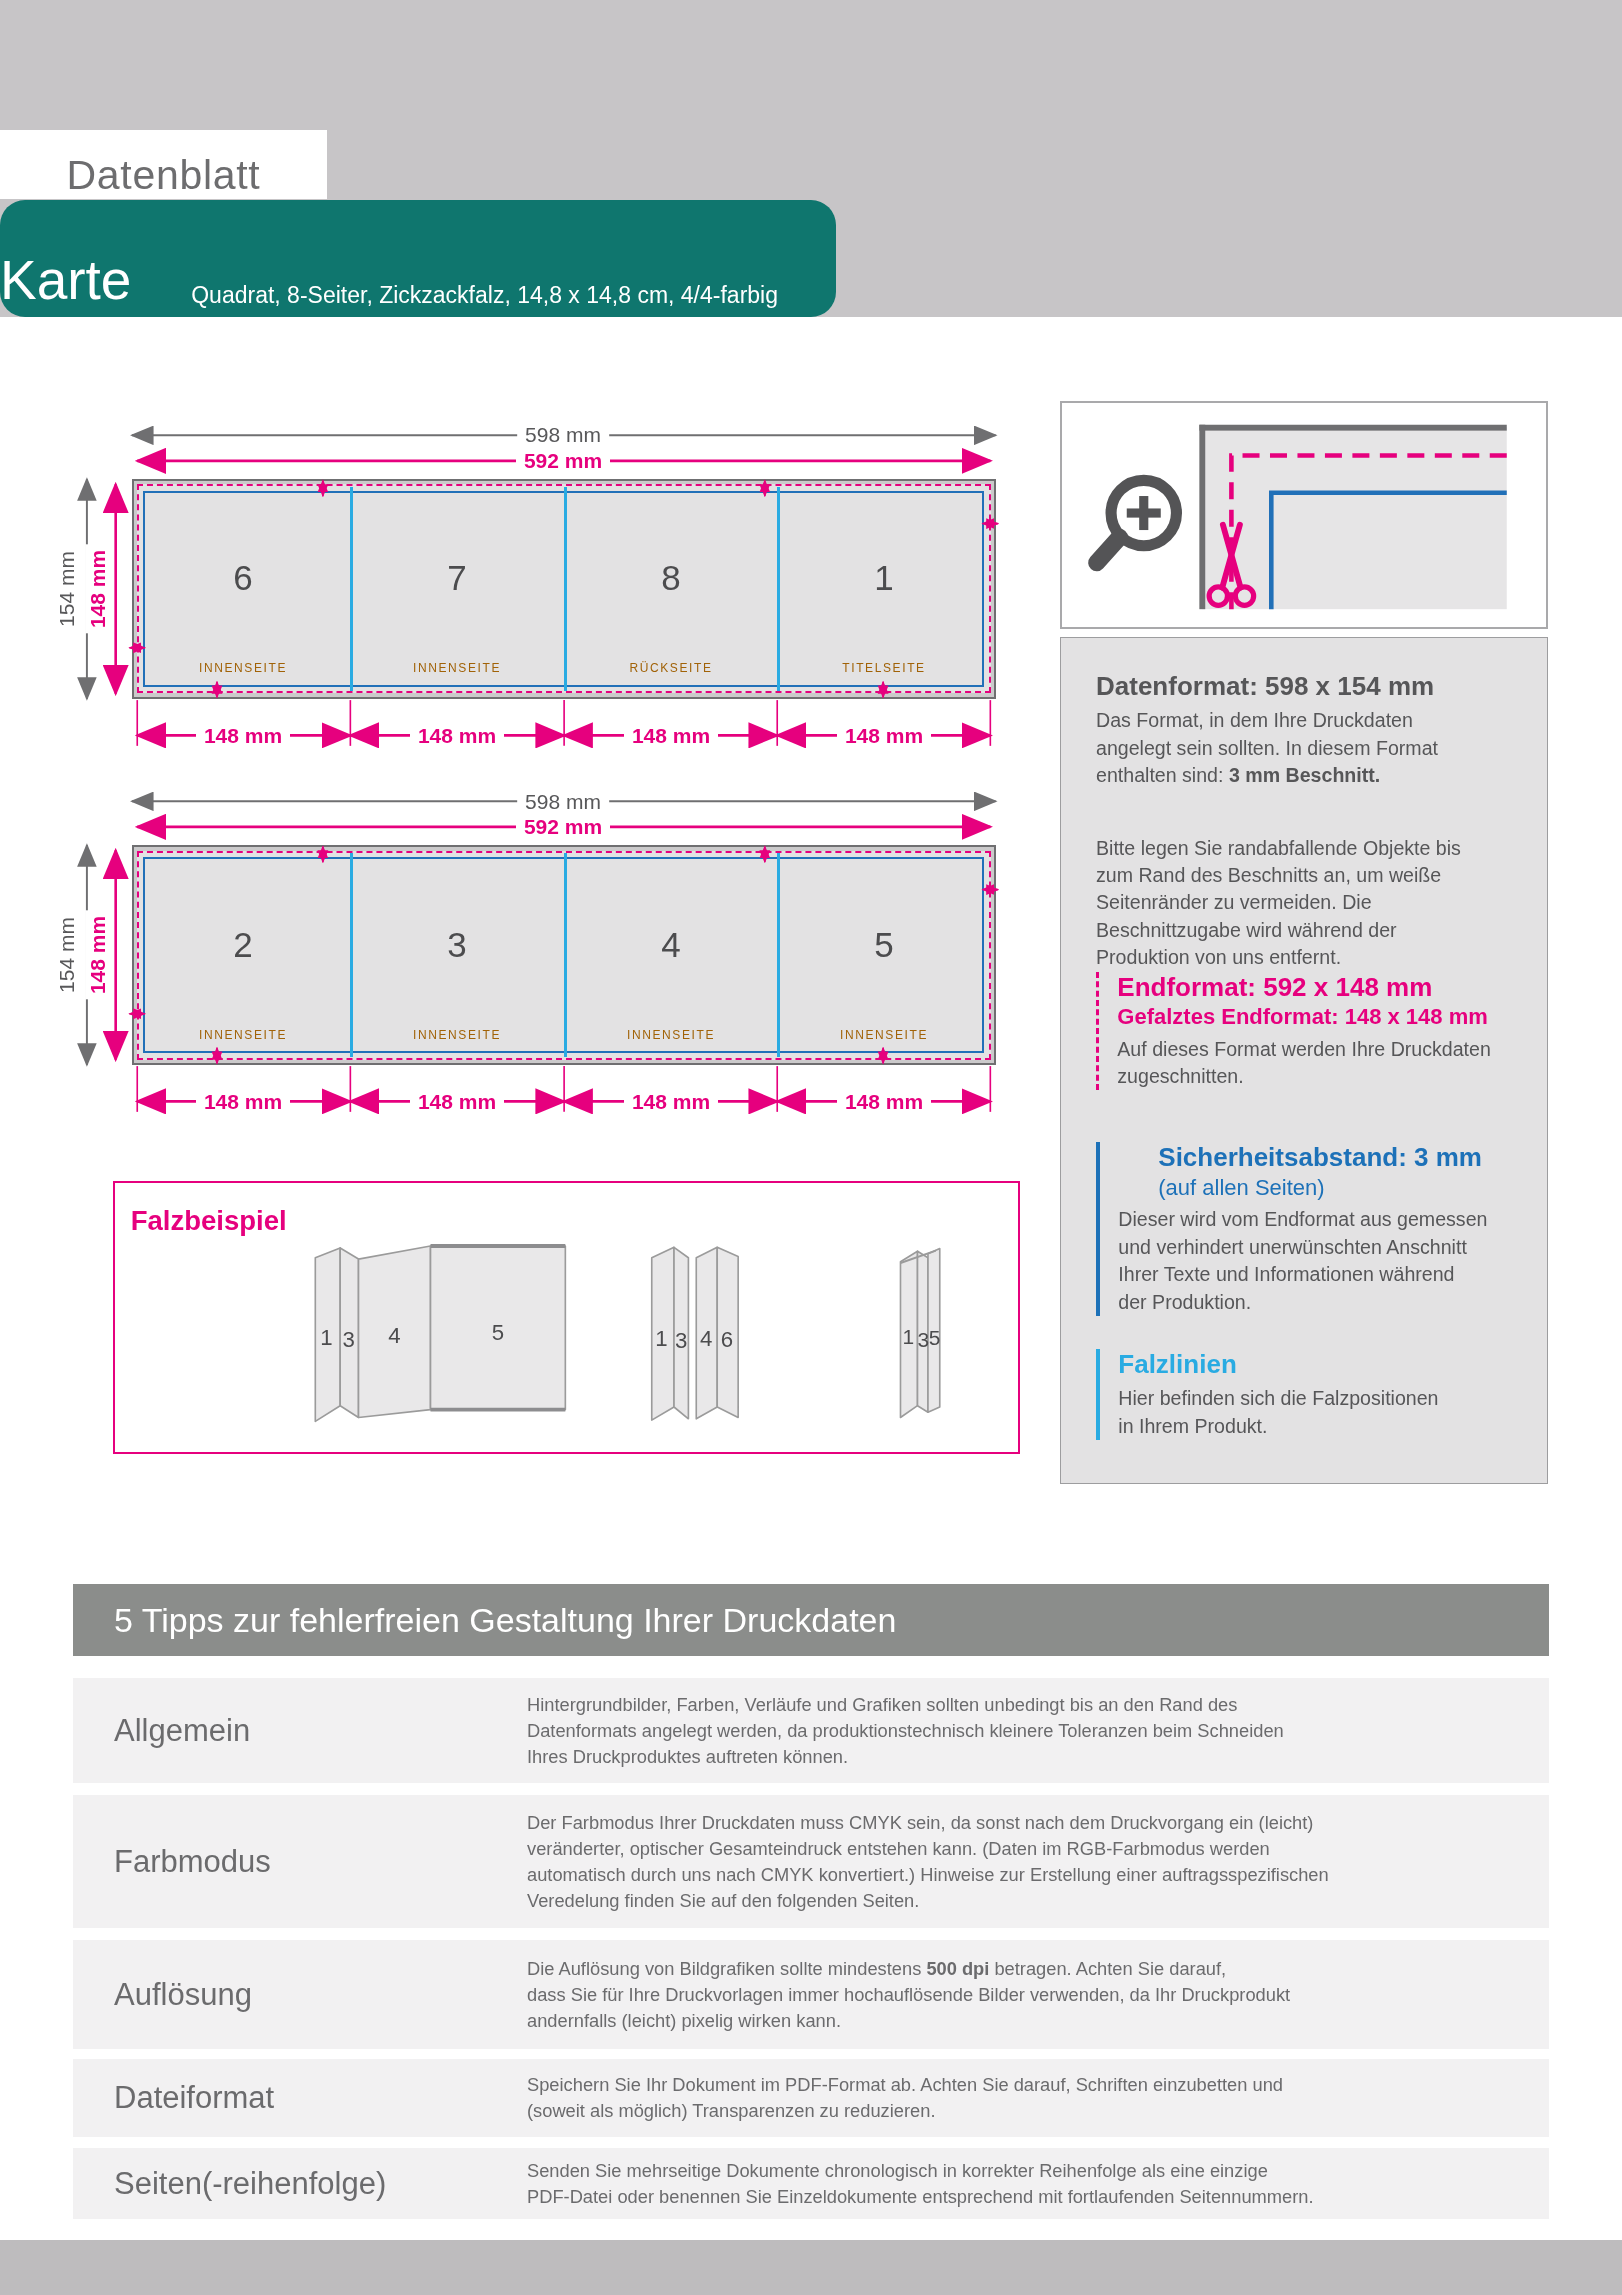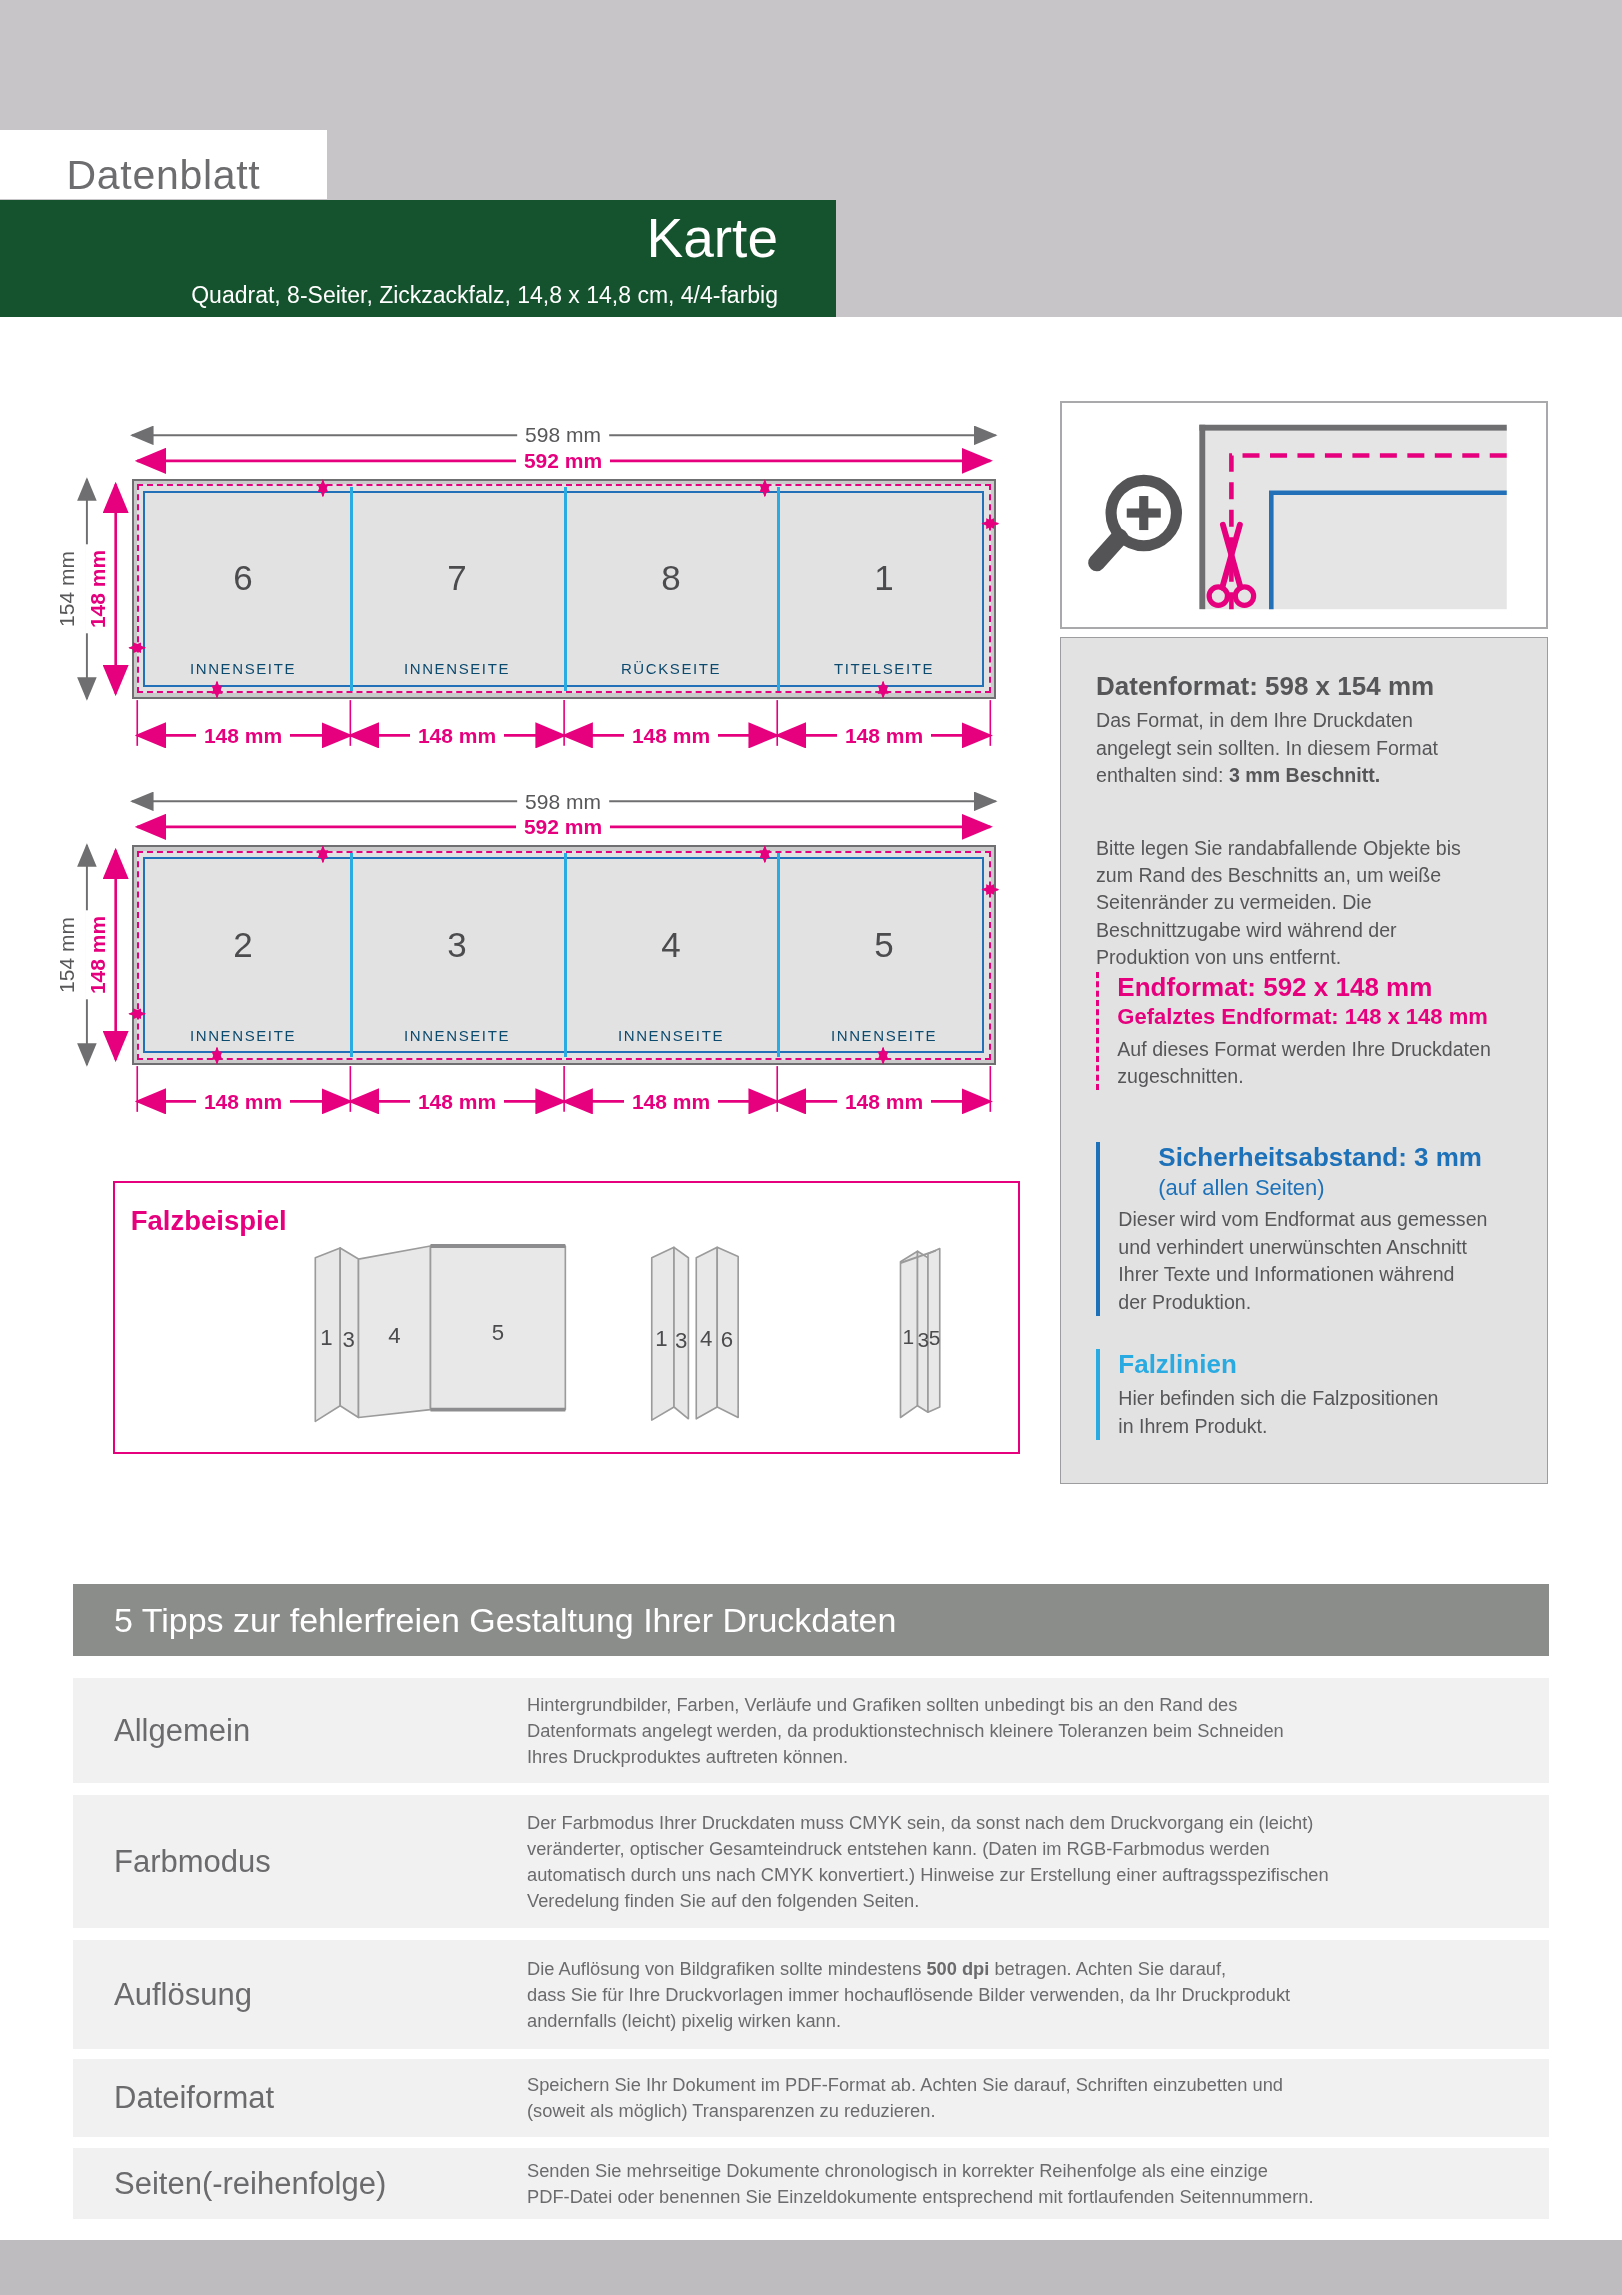--- a/index.html
+++ b/index.html
@@ -12,34 +12,34 @@
   .abs { position:absolute; }
 
   
   #band-top { left:0; top:0; width:1623px; height:317px; background:#c7c5c7; }
   #datenblatt-box {
     left:0; top:130px; width:327px; height:69px; background:#ffffff;
     display:flex; align-items:flex-end; justify-content:center;
     font-size:41px; color:#6d6d6f; letter-spacing:0.7px;
   }
   #product-bar {
-    left:0; top:200px; width:836px; height:117px; background:#14532d;
-    display:flex; flex-direction:column; justify-content:space-between;
-    align-items:flex-end; padding:10.5px 58px 9.2px 0; color:#ffffff;
+    left:0; top:200px; width:836px; height:117px; background:#0f766e;
+    display:flex; flex-direction:row; justify-content:space-between;
+    align-items:flex-end; padding:10.5px 58px 9.2px 0; color:#ffffff;border-radius:25px;
   }
   #product-title { font-size:55px; line-height:1; font-weight:400; }
   #product-subtitle { font-size:23px; line-height:1.1; font-weight:400; }
 
   
   .card-outer { width:864px; height:220px; border:2.6px solid #6f6f71; background:#cbcacb; z-index:1; }
   .card-trim  { width:854px; height:209px; border:2.6px dashed #e6007e; background:#e3e2e3; z-index:1; }
   .card-safe  { width:841px; height:196px; border:2.6px solid #2170b8; background:transparent; z-index:2; }
   .fold-line  { width:2.6px; height:204px; background:#2aabe2; z-index:2; }
   .panel-number { z-index:3; transform:translate(-50%,-50%); font-size:35px; color:#4c4c4e; }
-  .panel-type { z-index:3; transform:translate(-50%,-50%); font-size:15px; letter-spacing:1.6px; color:#0c4a6e; white-space:nowrap; }
+  .panel-type { z-index:3; transform:translate(-50%,-50%); font-size:12px; letter-spacing:1.6px; color:#a16207; white-space:nowrap; }
   .dimsvg { z-index:4; pointer-events:none; }
   .chip { z-index:5; background:#ffffff; padding:0.7px 7.9px; white-space:nowrap;
           transform:translate(-50%,-50%); font-size:21px; }
   .chip.rot { transform:translate(-50%,-50%) rotate(-90deg); padding:0.7px 5.2px; }
   .dim-gray { color:#58585a; font-weight:400; }
   .dim-mag  { color:#e6007e; font-weight:700; }
 
   
   #fold-box { left:113px; top:1181px; width:907px; height:273px;
               border:2.6px solid #e6007e; background:#ffffff; }

